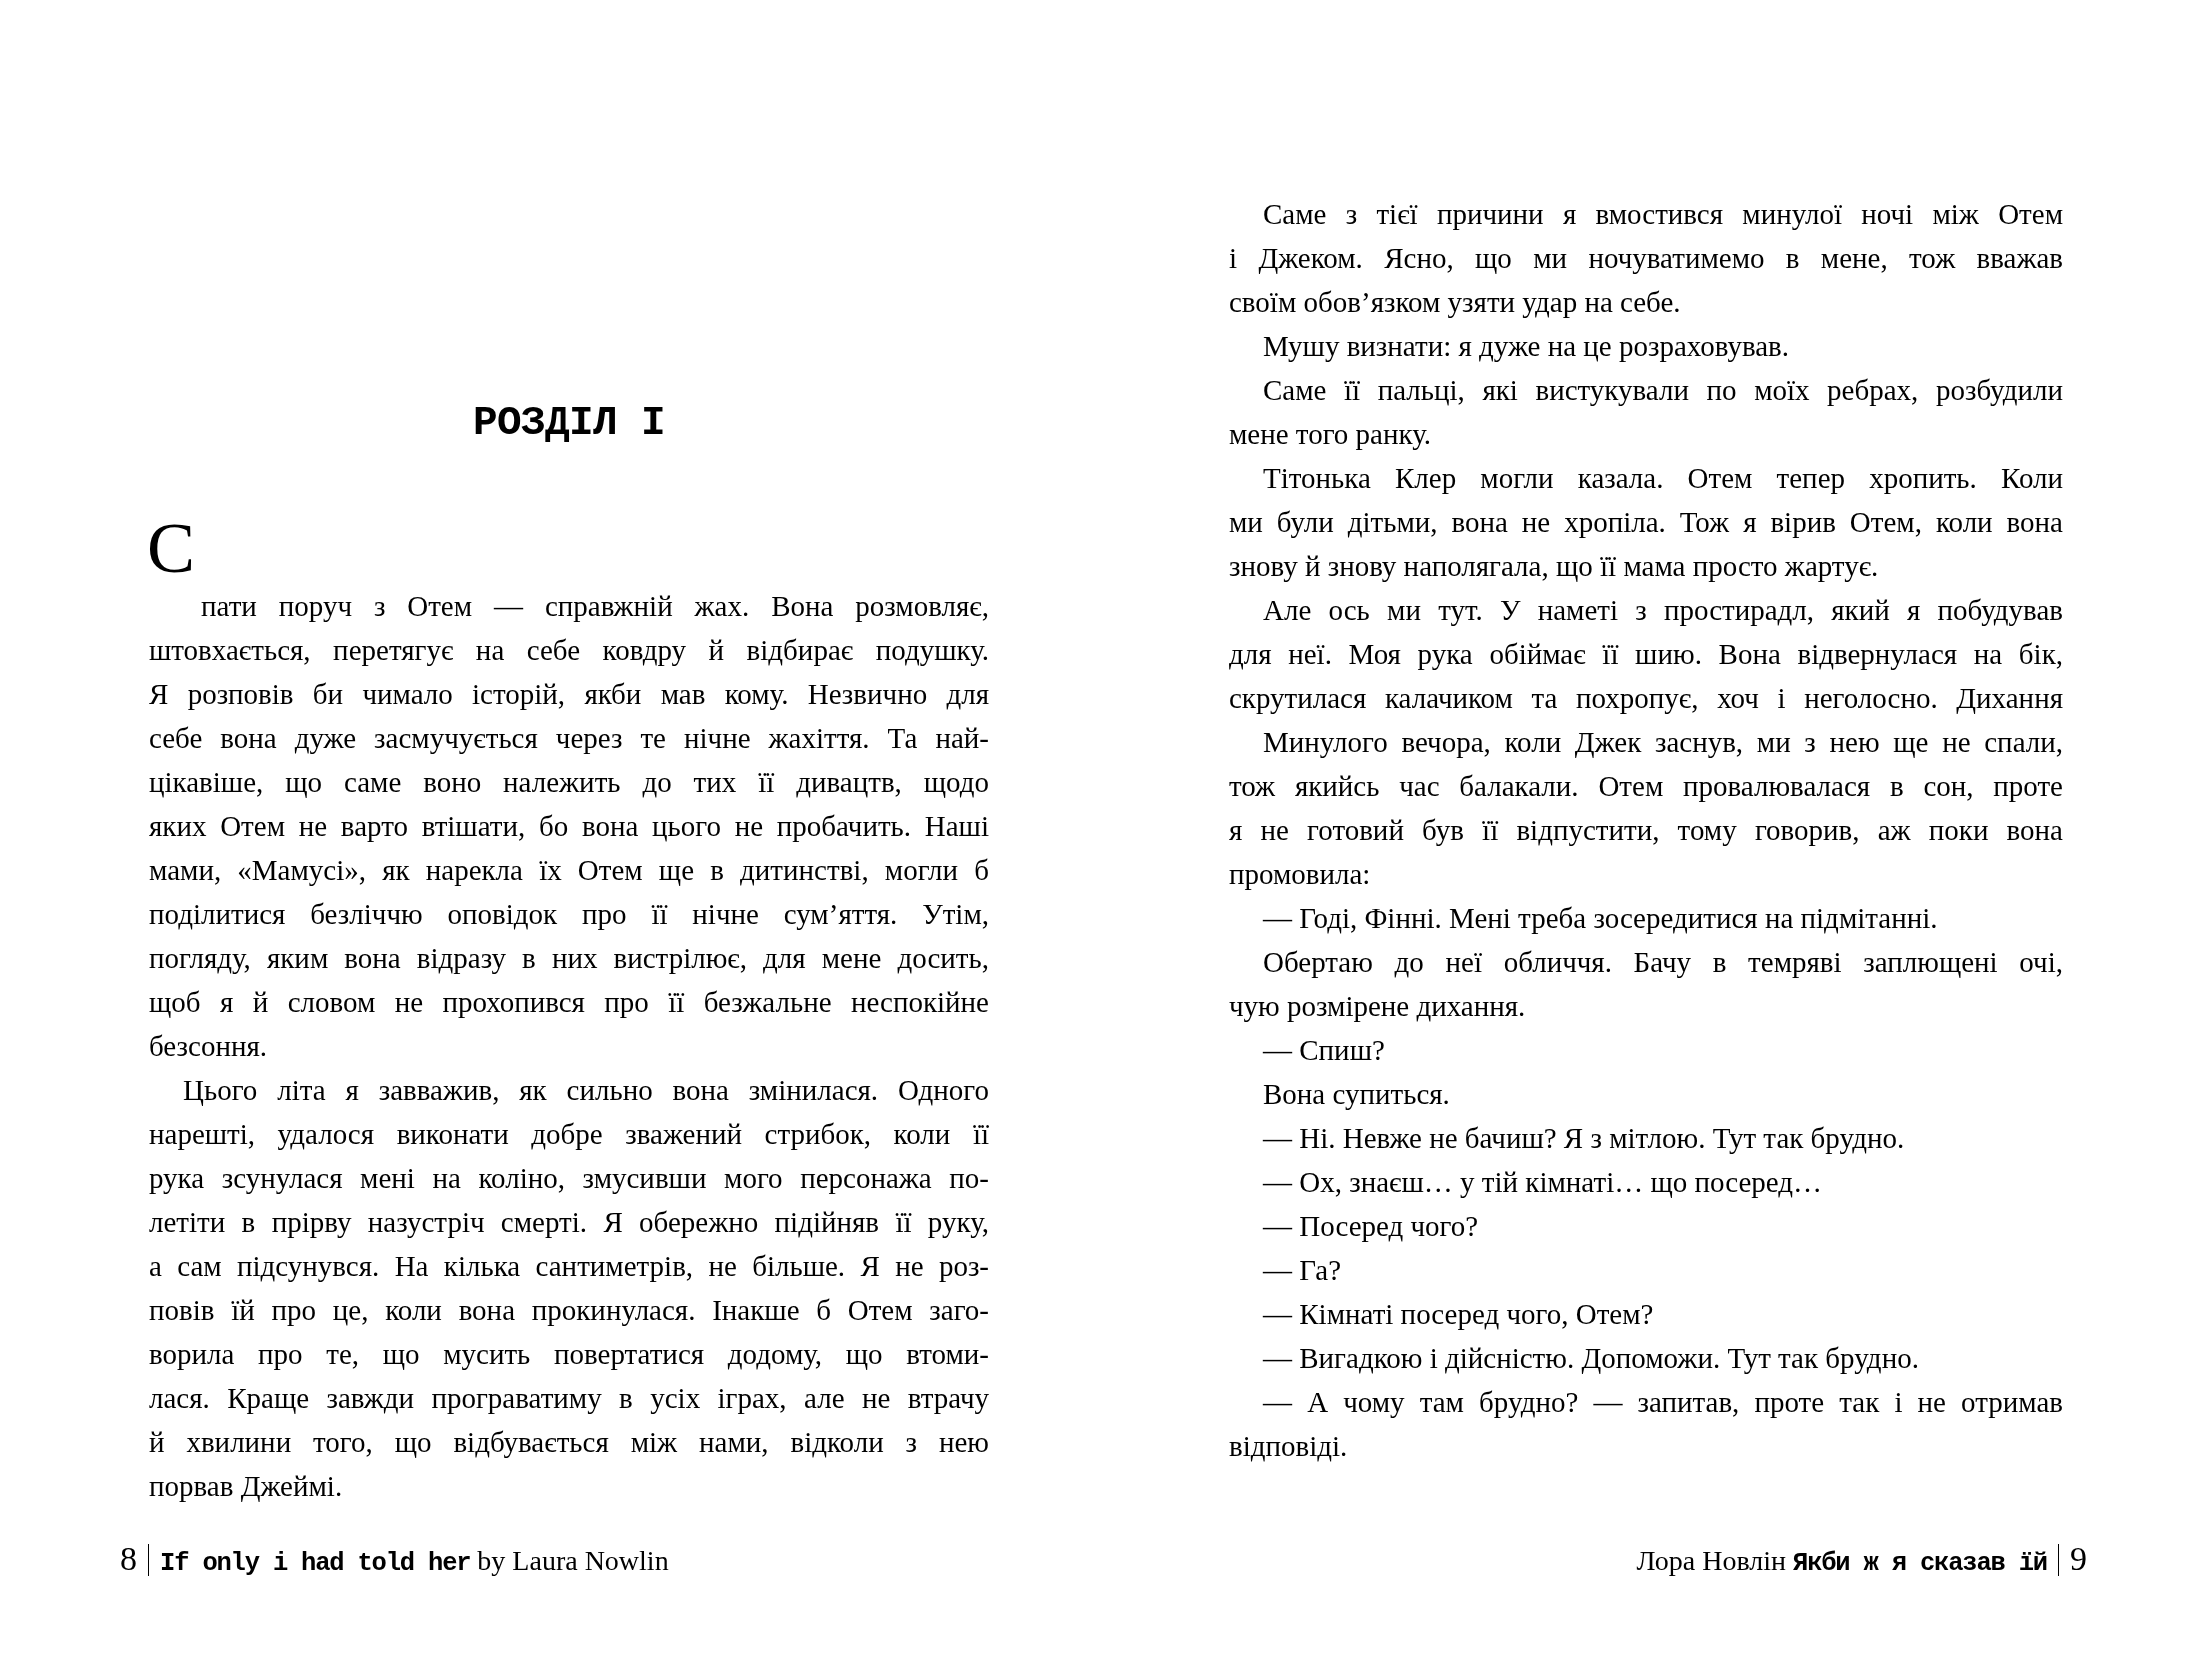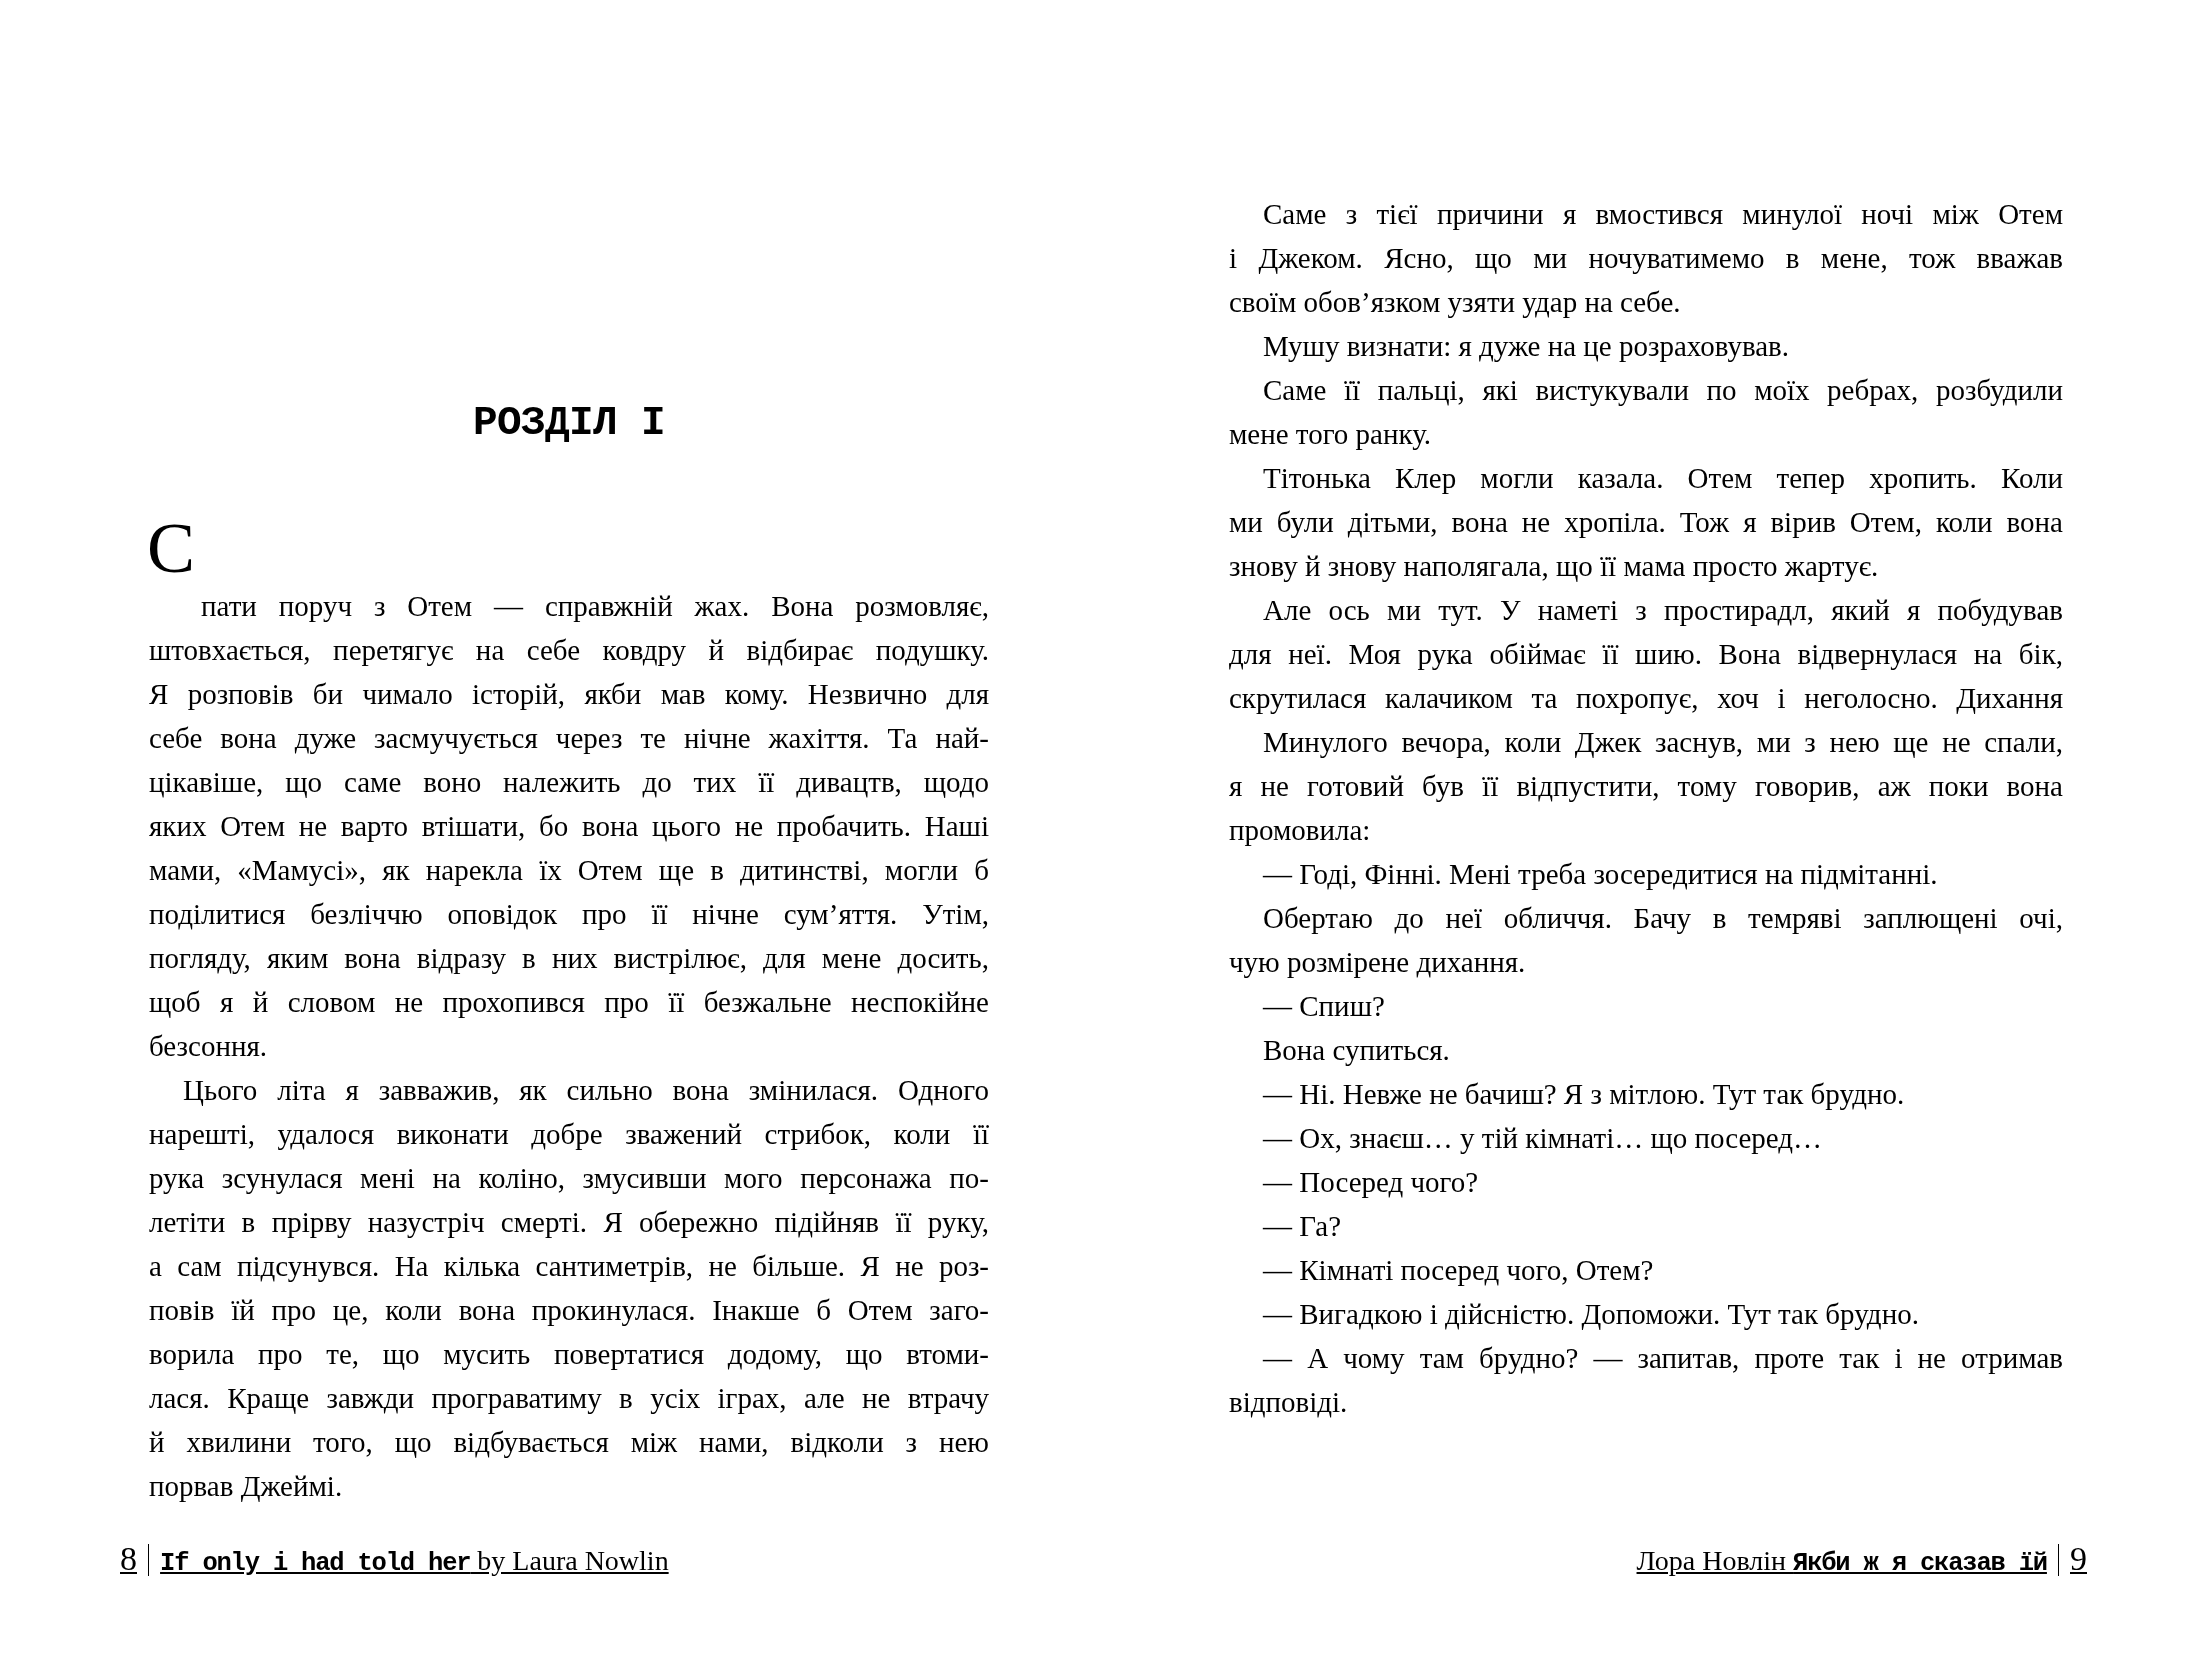--- a/index.html
+++ b/index.html
@@ -28,21 +28,21 @@
   .line.ind{text-indent:34px;}
   .line.fl{padding-left:52px;}
   
   .drop-cap{
     position:absolute;left:147px;top:512px;
     font-size:72px;line-height:72px;font-family:"Liberation Serif", serif;
   }
   
   .footer{
     position:absolute;top:1537px;height:44px;line-height:44px;
-    font-size:28px;white-space:nowrap;text-decoration:underline;
+    font-size:28px;white-space:nowrap;
   }
   #left-footer{left:120px;}
   #right-footer{right:118px;text-align:right;}
   .pg-num{font-size:34px;font-family:"Liberation Serif", serif;}
   .ft-bar{
     display:inline-block;width:1.9px;height:32px;background:#000;
     vertical-align:-5.6px;margin:0 10.6px;
   }
   .ft-mono{
     font-family:"Liberation Mono", monospace;font-weight:bold;
@@ -97,20 +97,21 @@
     <div class="line ind end">Мушу визнати: я дуже на це розраховував.</div>
     <div class="line ind">Саме її пальці, які вистукували по моїх ребрах, розбудили</div>
     <div class="line end">мене того ранку.</div>
     <div class="line ind">Тітонька Клер могли казала. Отем тепер хропить. Коли</div>
     <div class="line">ми були дітьми, вона не хропіла. Тож я вірив Отем, коли вона</div>
     <div class="line end">знову й знову наполягала, що її мама просто жартує.</div>
     <div class="line ind">Але ось ми тут. У наметі з простирадл, який я побудував</div>
     <div class="line">для неї. Моя рука обіймає її шию. Вона відвернулася на бік,</div>
     <div class="line">скрутилася калачиком та похропує, хоч і неголосно. Дихання</div>
     <div class="line ind">Минулого вечора, коли Джек заснув, ми з нею ще не спали,</div>
+    <div class="line">тож якийсь час балакали. Отем провалювалася в сон, проте</div>
     <div class="line">я не готовий був її відпустити, тому говорив, аж поки вона</div>
     <div class="line end">промовила:</div>
     <div class="line ind end">— Годі, Фінні. Мені треба зосередитися на підмітанні.</div>
     <div class="line ind">Обертаю до неї обличчя. Бачу в темряві заплющені очі,</div>
     <div class="line end">чую розмірене дихання.</div>
     <div class="line ind end">— Спиш?</div>
     <div class="line ind end">Вона супиться.</div>
     <div class="line ind end">— Ні. Невже не бачиш? Я з мітлою. Тут так брудно.</div>
     <div class="line ind end">— Ох, знаєш… у тій кімнаті… що посеред…</div>
     <div class="line ind end">— Посеред чого?</div>

